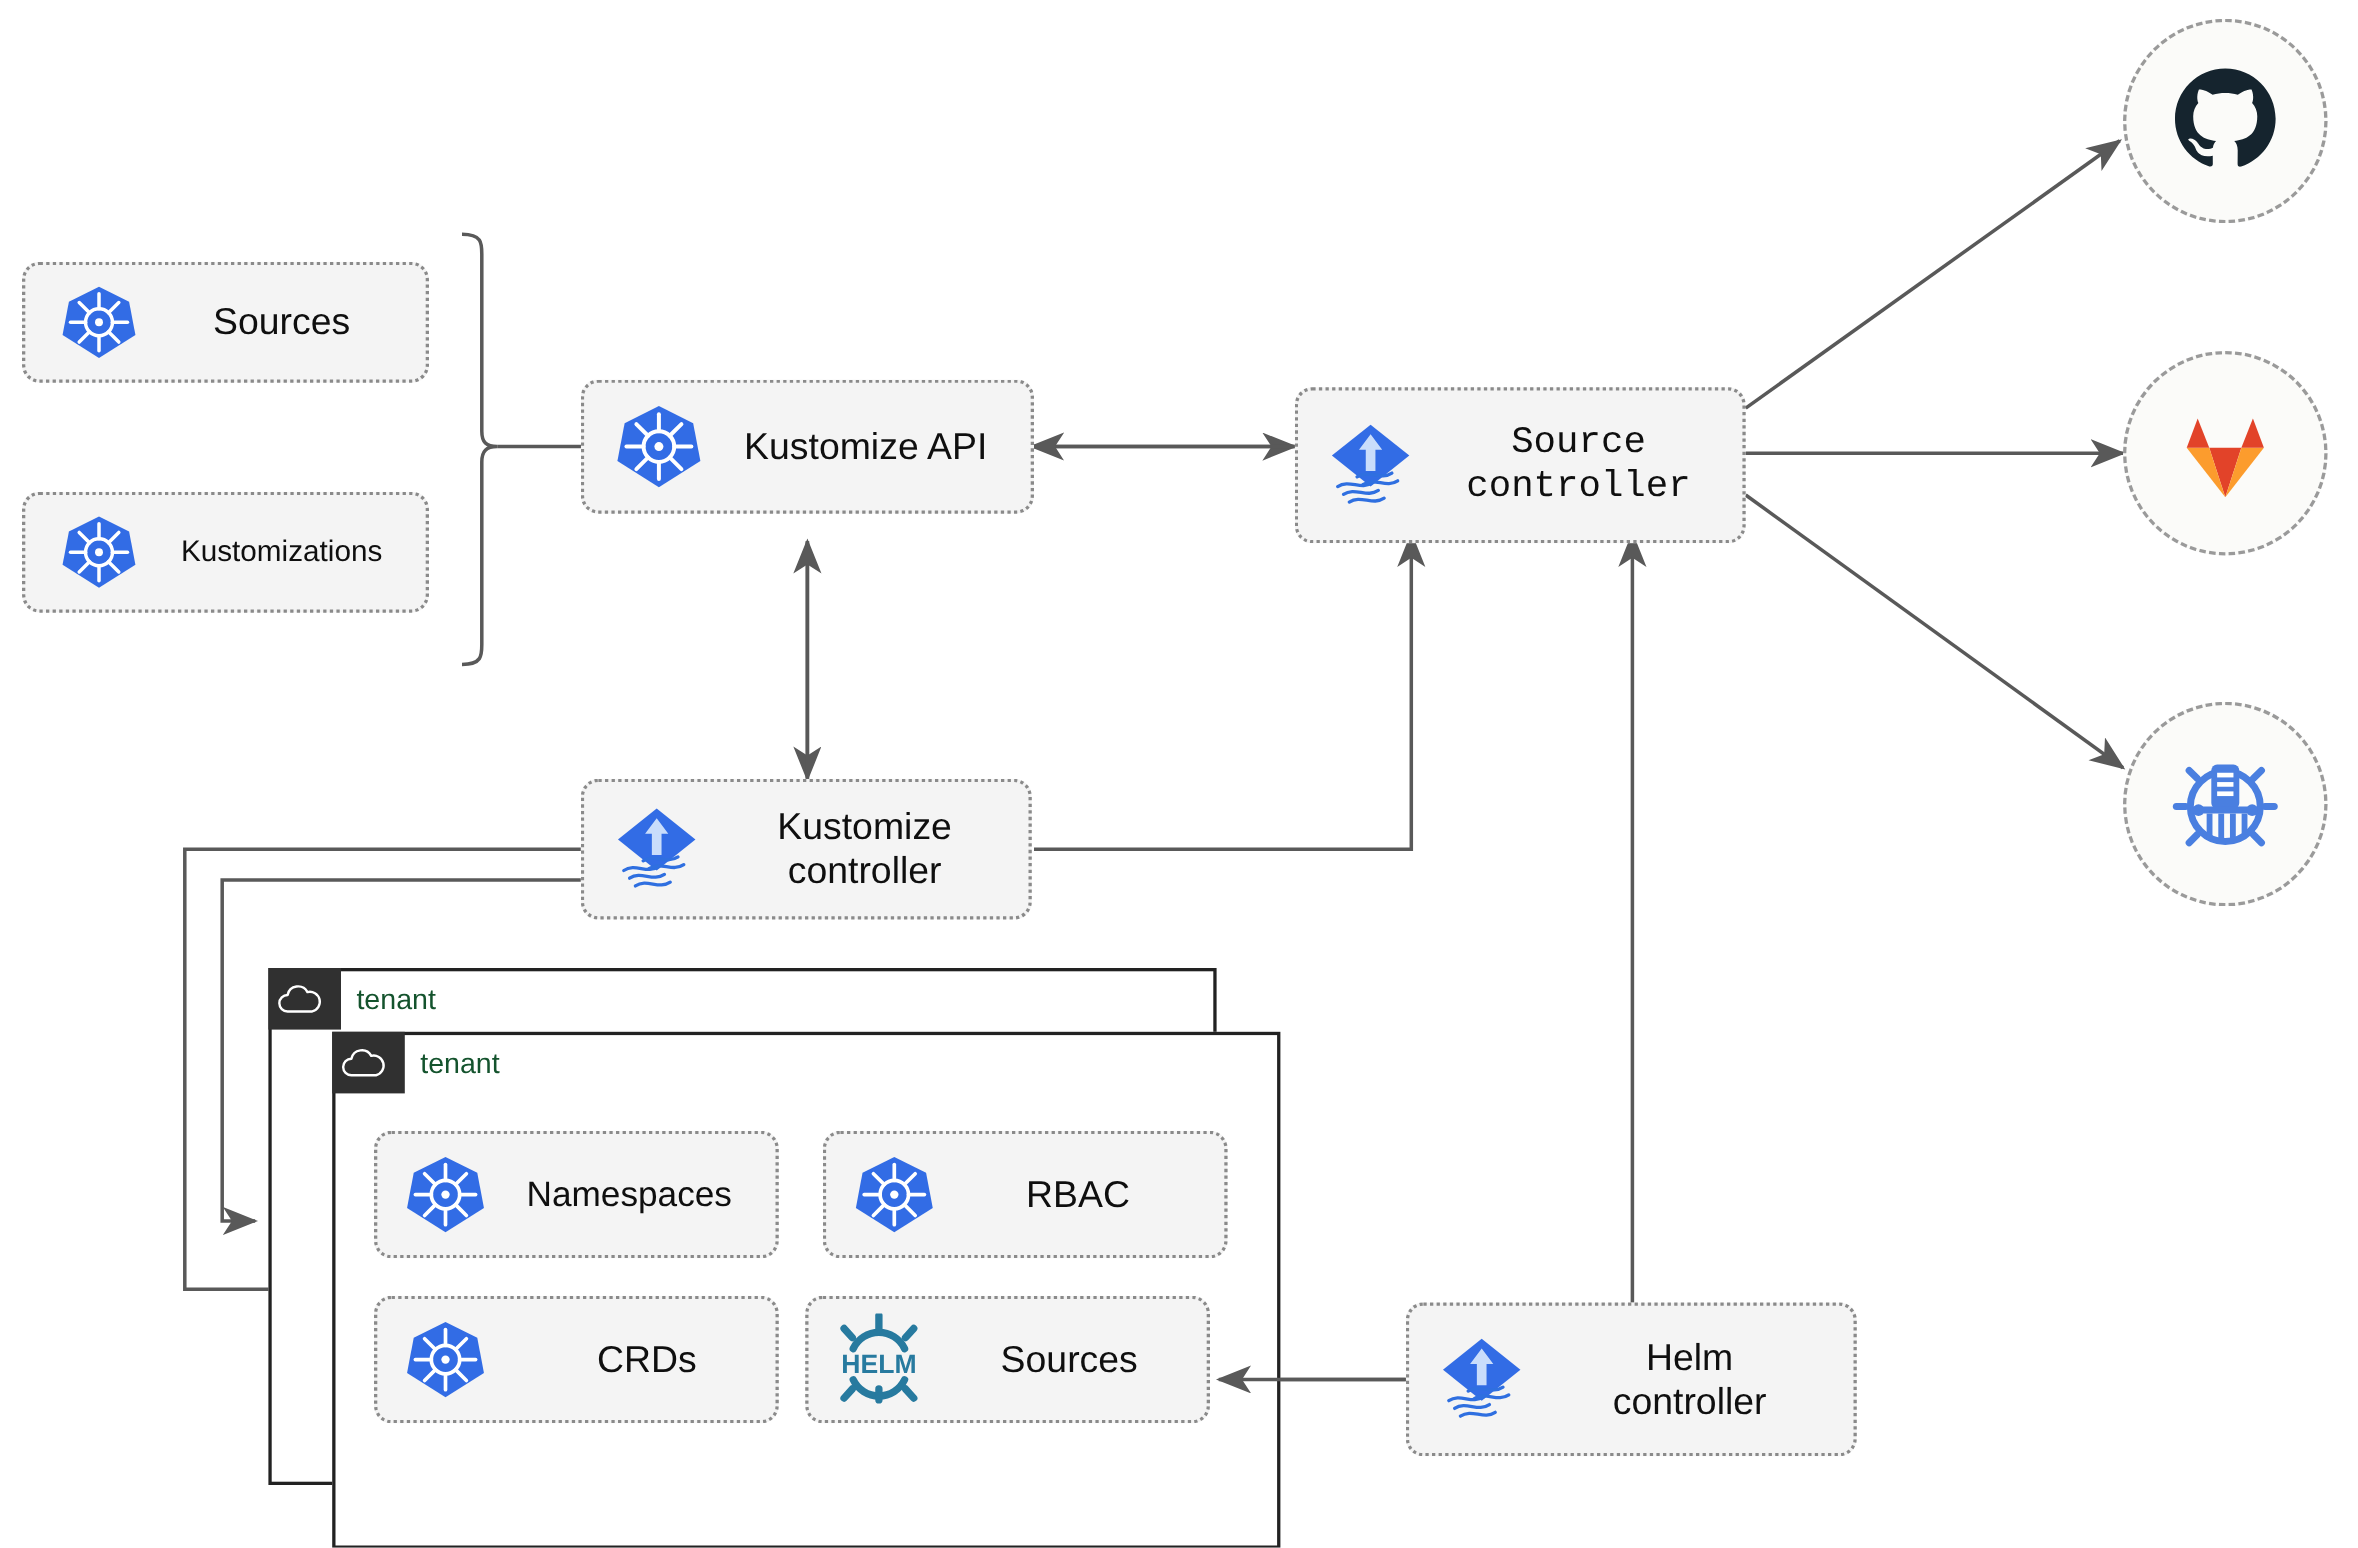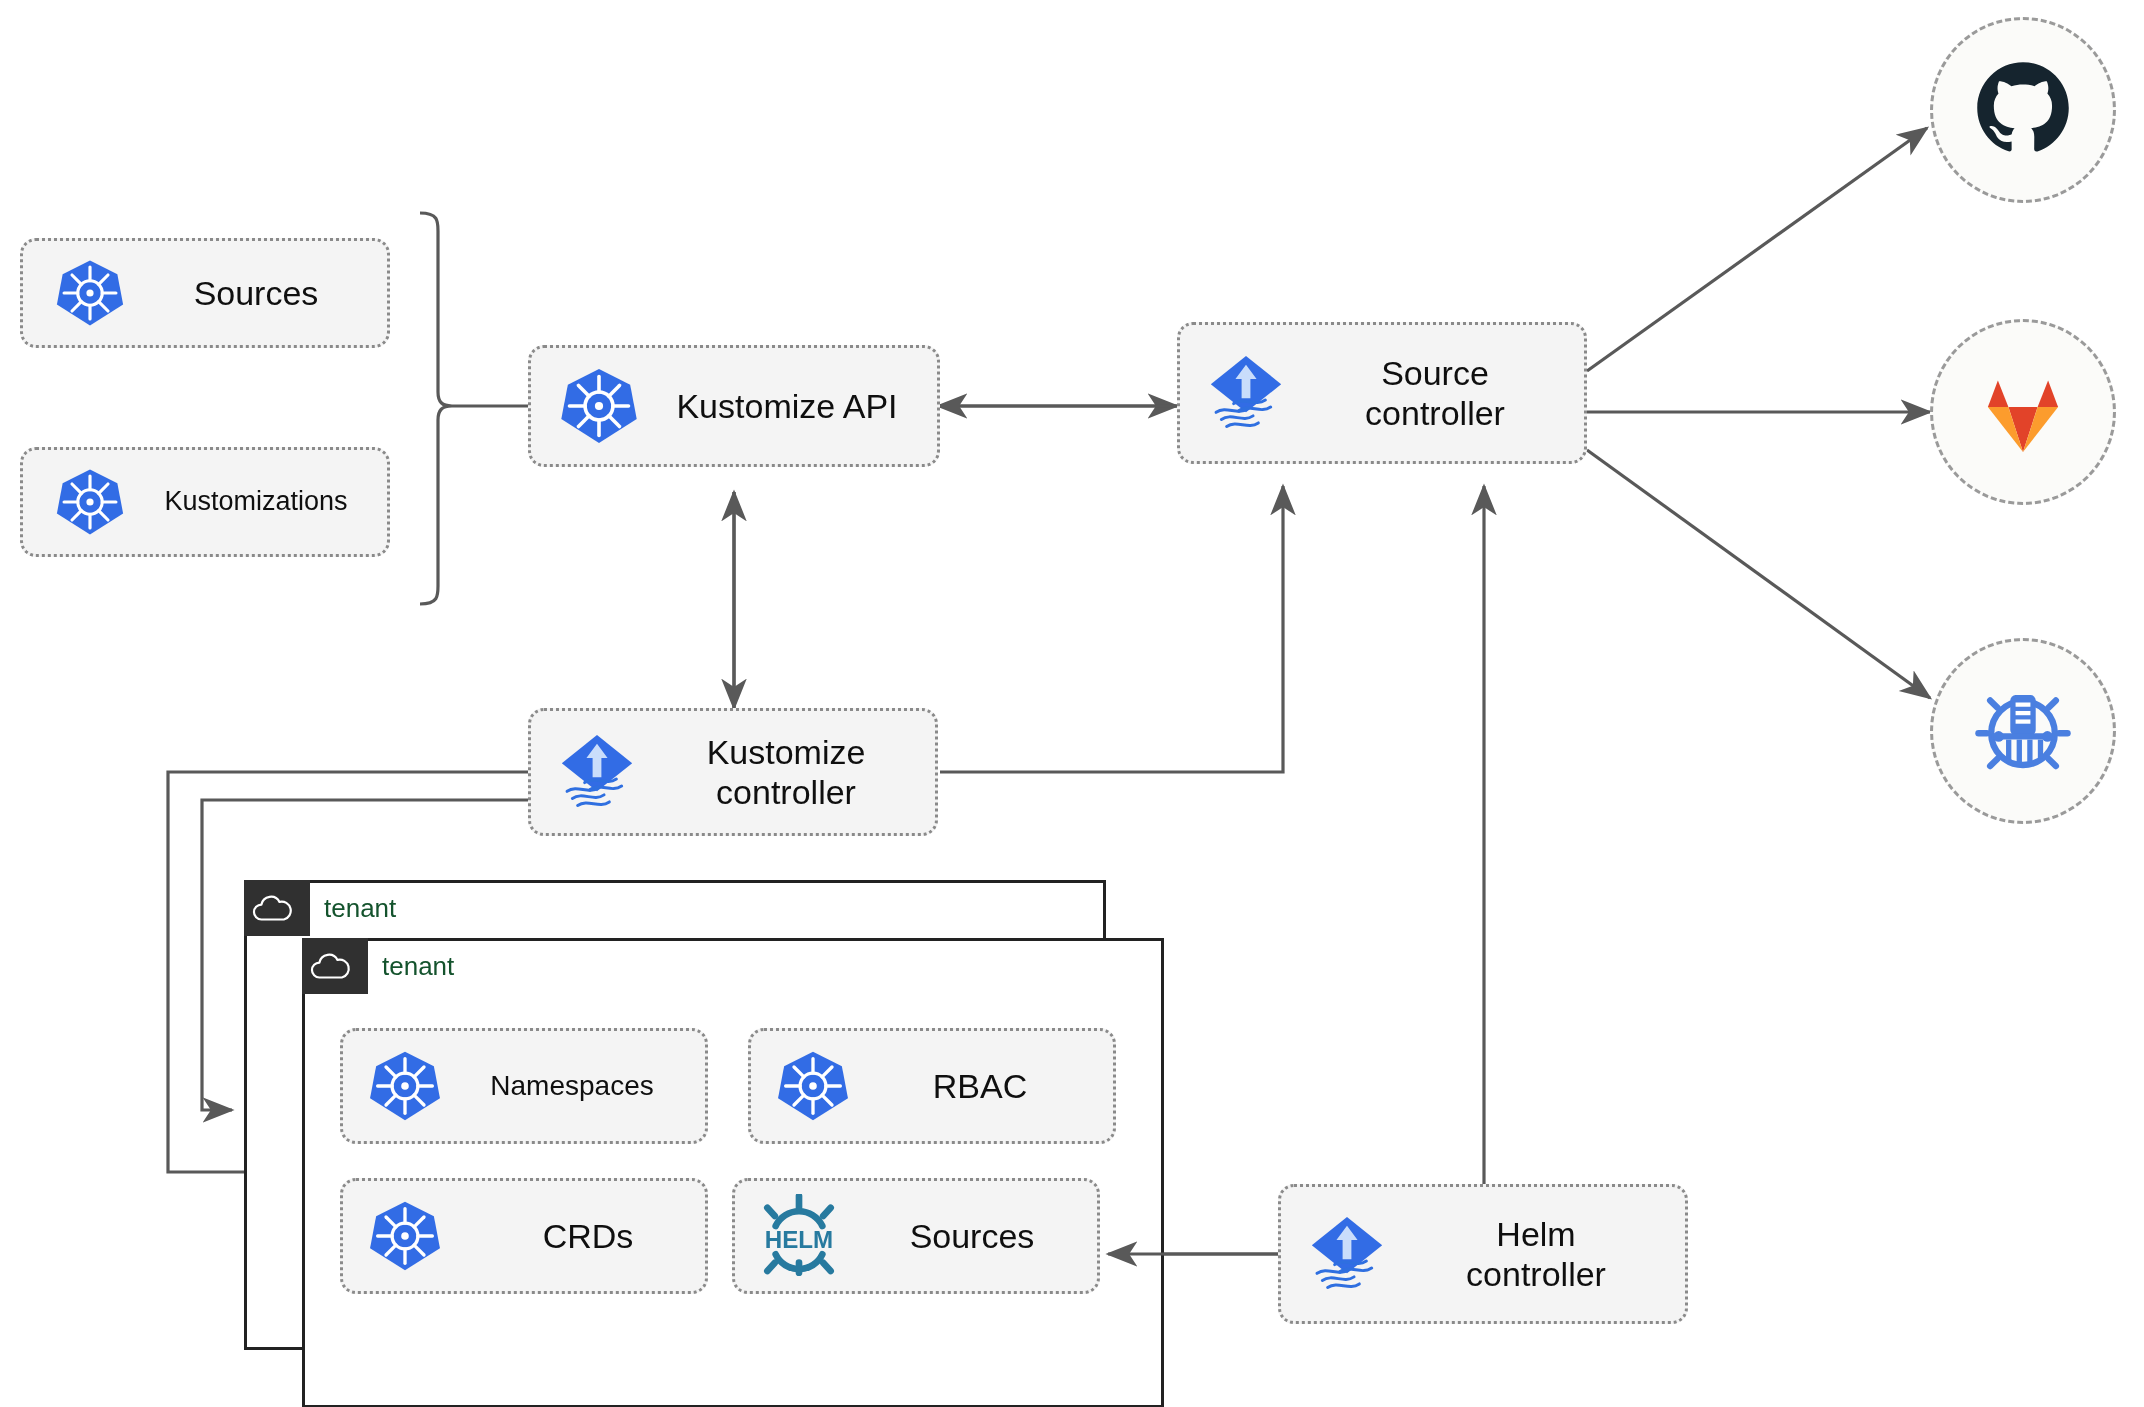--- a/index.html
+++ b/index.html
@@ -172,21 +172,21 @@
             <line x1="62" y1="62" x2="75" y2="75"></line>
           <line x1="75" y1="25" x2="62" y2="38"></line>
             <line x1="38" y1="62" x2="25" y2="75"></line>
         </g>
         <circle cx="50" cy="50" r="5" fill="#fff"></circle>
       </svg>
     </span>
     <span class="lbl">Kustomize API</span>
   </div>
 
-  <div class="node" style="left:1177px;top:322px;width:410px;height:142px;">
+  <div class="node" style="left:1177px;top:352px;width:410px;height:142px;font-family:Liberation Mono, monospace;">
     <span class="ico" style="width:96px;height:96px;margin-left:18px;">
       <svg viewBox="0 0 100 100" width="88" height="88" aria-hidden="true">
         <polygon points="50,8 90,40 50,72 10,40" fill="#326ce5"></polygon>
         <path d="M50,18 L62,34 L55,34 L55,56 L45,56 L45,34 L38,34 Z" fill="#c9ddfb"></path>
         <g stroke="#2f6fe0" stroke-width="3.4" stroke-linecap="round" fill="none">
           <path d="M16,72 C28,64 40,76 52,68"></path>
           <path d="M22,80 C34,72 46,84 58,76"></path>
           <path d="M28,88 C40,80 52,92 64,84"></path>
           <path d="M36,62 C48,54 60,66 72,58"></path>
           <path d="M42,70 C54,62 66,74 78,66"></path>
@@ -320,21 +320,21 @@
           <line x1="14" y1="50" x2="33" y2="50"></line>
             <line x1="67" y1="50" x2="86" y2="50"></line>
           <line x1="25" y1="25" x2="38" y2="38"></line>
             <line x1="62" y1="62" x2="75" y2="75"></line>
           <line x1="75" y1="25" x2="62" y2="38"></line>
             <line x1="38" y1="62" x2="25" y2="75"></line>
         </g>
         <circle cx="50" cy="50" r="5" fill="#fff"></circle>
       </svg>
     </span>
-    <span class="lbl" style="font-size:28px;">Namespaces</span>
+    <span class="lbl" style="font-size:32px;">Namespaces</span>
   </div>
 
   <div class="node" style="left:748px;top:1028px;width:368px;height:116px;z-index:5;">
     <span class="ico" style="width:84px;height:84px;margin-left:20px;">
       <svg viewBox="0 0 100 100" width="76" height="76" aria-hidden="true">
         <polygon points="50,5 88,24 96,66 50,95 4,66 12,24" fill="#326ce5"></polygon>
         <g fill="none" stroke="#fff" stroke-width="4.4" stroke-linecap="round">
           <circle cx="50" cy="50" r="17"></circle>
           <line x1="50" y1="14" x2="50" y2="33"></line>
             <line x1="50" y1="67" x2="50" y2="86"></line>

